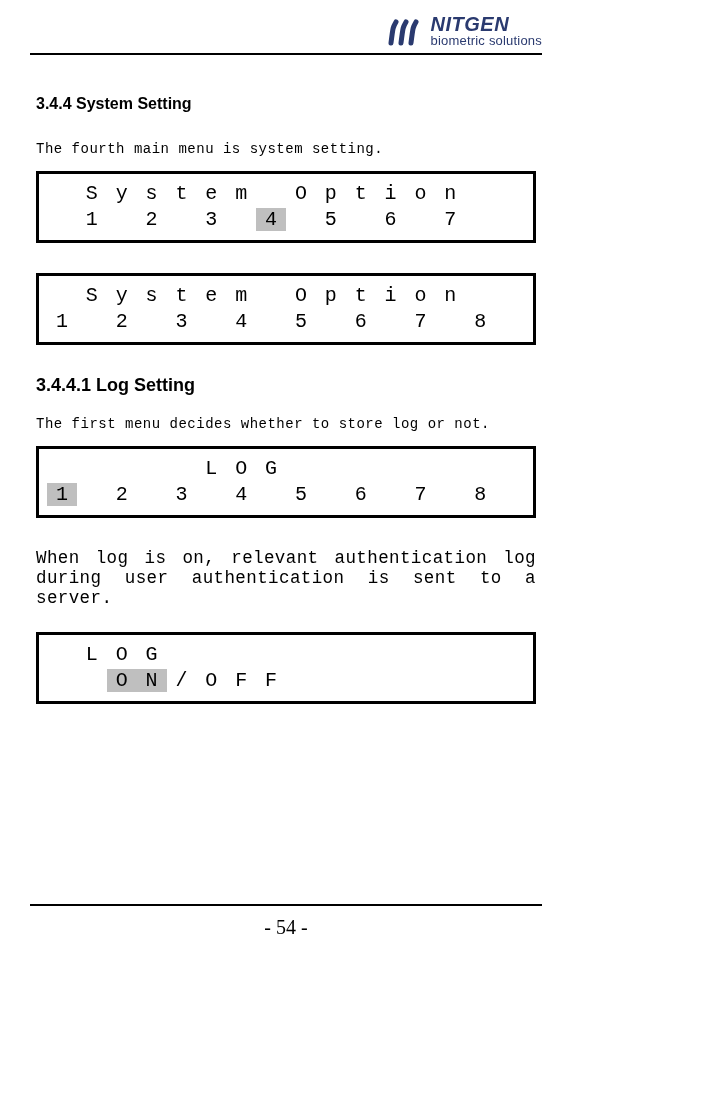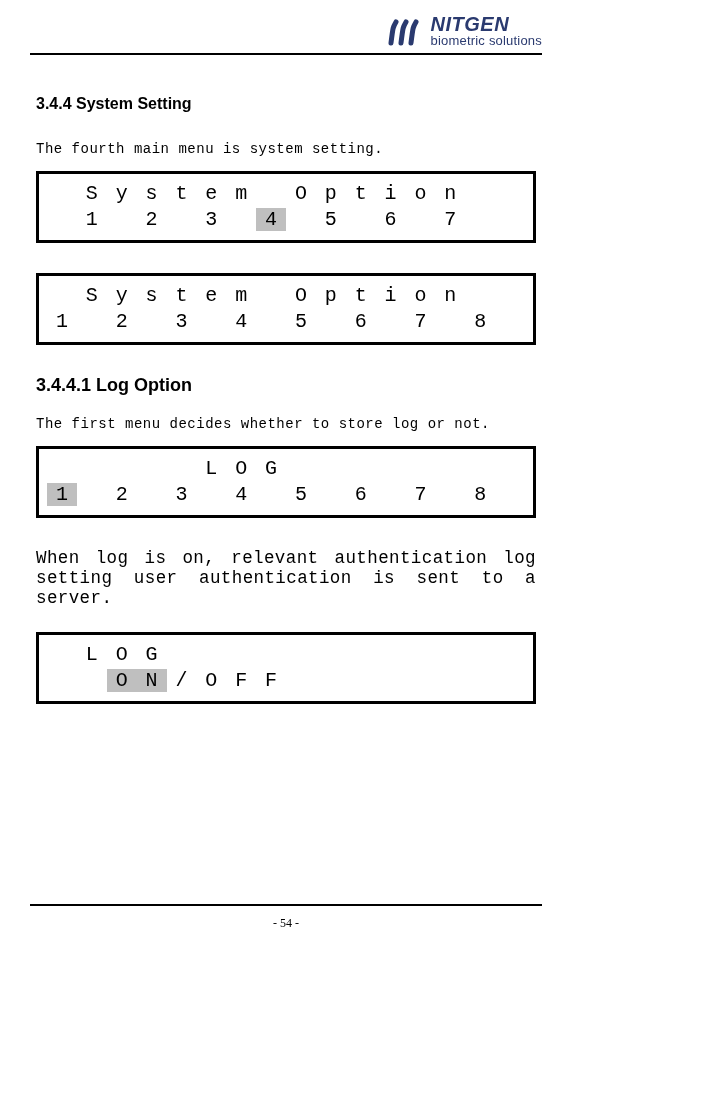--- a/index.html
+++ b/index.html
@@ -95,21 +95,21 @@
   }
   .hl {
     background: #bfbfbf;
   }
   .footer-rule {
     border-top: 2px solid #000;
     margin-top: 200px;
     padding-top: 10px;
     text-align: center;
     font-family: "Times New Roman", Times, serif;
-    font-size: 12px;
+    font-size: 20px;
   }
 </style>
 </head>
 <body>
 
 <div class="page">
 
   <div class="header">
     <div class="logo-wrap">
       <span class="logo-mark">
@@ -206,21 +206,21 @@
           <span class="cell"> </span>
           <span class="cell">6</span>
           <span class="cell"> </span>
           <span class="cell">7</span>
           <span class="cell"> </span>
           <span class="cell">8</span>
           <span class="cell"> </span>
         </div>
     </div>
 
-    <h3 class="subsection">3.4.4.1 Log Option</h3>
+    <h3 class="subsection">3.4.4.1 Log Setting</h3>
 
     <p class="body indent">The first menu decides whether to store log or not.</p>
 
     <div class="lcd">
       <div class="lcd-row">
           <span class="cell"> </span>
           <span class="cell"> </span>
           <span class="cell"> </span>
           <span class="cell"> </span>
           <span class="cell"> </span>
@@ -249,21 +249,21 @@
           <span class="cell"> </span>
           <span class="cell">6</span>
           <span class="cell"> </span>
           <span class="cell">7</span>
           <span class="cell"> </span>
           <span class="cell">8</span>
           <span class="cell"> </span>
         </div>
     </div>
 
-    <p class="body-just indent">When log is on, relevant authentication log setting user authentication is sent to a server.</p>
+    <p class="body-just indent">When log is on, relevant authentication log during user authentication is sent to a server.</p>
 
     <div class="lcd" style="margin-top:24px">
       <div class="lcd-row">
           <span class="cell"> </span>
           <span class="cell">L</span>
           <span class="cell">O</span>
           <span class="cell">G</span>
           <span class="cell"> </span>
           <span class="cell"> </span>
           <span class="cell"> </span>

